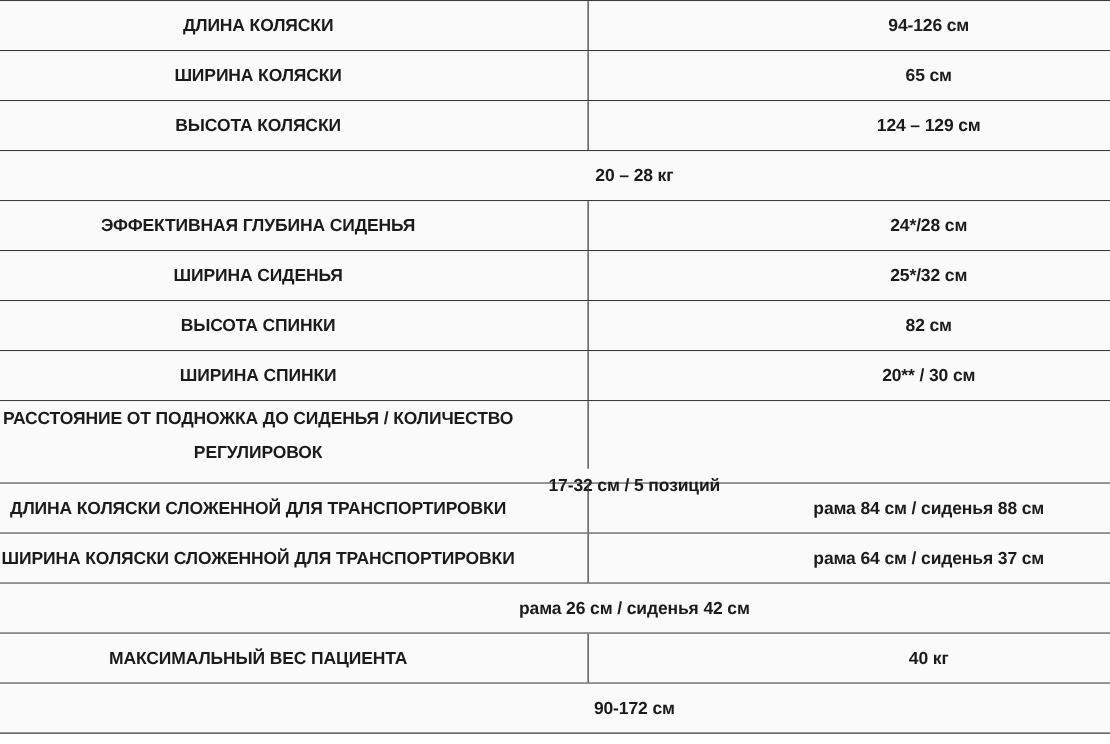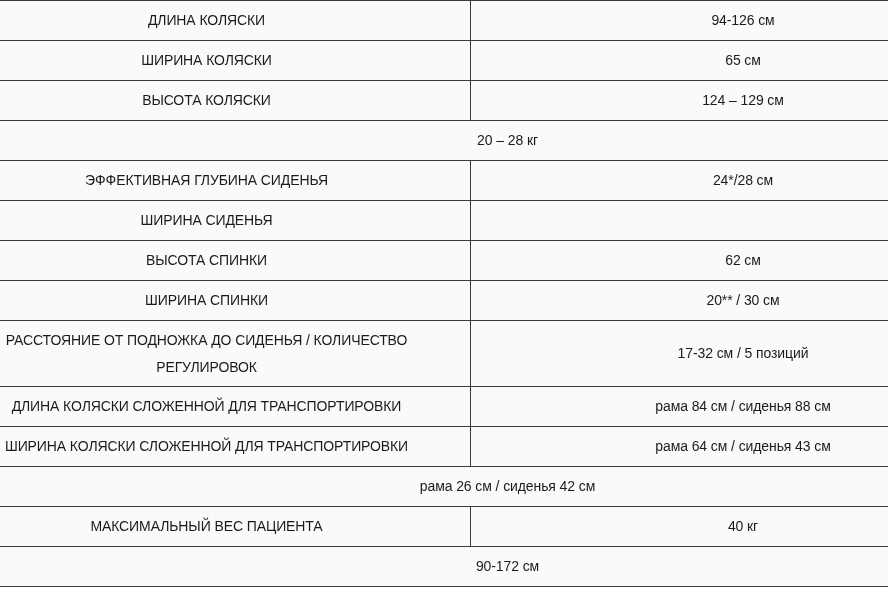--- a/index.html
+++ b/index.html
@@ -19,29 +19,30 @@
     background: #fafafa;
   }
   .spec-row {
     display: flex;
     height: 39px;
     border-bottom: 1px solid #3c3c3c;
     background: #fafafa;
   }
   .spec-row.tall {
     height: 65px;
+    flex-direction: column;
   }
   .cell {
     display: flex;
     align-items: center;
     justify-content: center;
     box-sizing: border-box;
     text-align: center;
     color: #1b1b1b;
-    font-weight: 400;
+    font-weight: 700;
     font-size: 14px;
     letter-spacing: -0.1px;
     line-height: 27px;
   }
   .cell-label {
     width: 471px;
     border-right: 1px solid #3c3c3c;
     padding: 0 57px 0 0;
   }
   .cell-value {
@@ -92,28 +93,31 @@
     </div>
     <div class="cell cell-value">
       <span>24*/28 см</span>
     </div>
   </div>
 
   <div class="spec-row">
     <div class="cell cell-label">
       <span>ШИРИНА СИДЕНЬЯ</span>
     </div>
+    <div class="cell cell-value">
+      <span>25*/32 см</span>
+    </div>
   </div>
 
   <div class="spec-row">
     <div class="cell cell-label">
       <span>ВЫСОТА СПИНКИ</span>
     </div>
     <div class="cell cell-value">
-      <span>62 см</span>
+      <span>82 см</span>
     </div>
   </div>
 
   <div class="spec-row">
     <div class="cell cell-label">
       <span>ШИРИНА СПИНКИ</span>
     </div>
     <div class="cell cell-value">
       <span>20** / 30 см</span>
     </div>
@@ -135,21 +139,21 @@
     <div class="cell cell-value">
       <span>рама 84 см / сиденья 88 см</span>
     </div>
   </div>
 
   <div class="spec-row">
     <div class="cell cell-label">
       <span>ШИРИНА КОЛЯСКИ СЛОЖЕННОЙ ДЛЯ ТРАНСПОРТИРОВКИ</span>
     </div>
     <div class="cell cell-value">
-      <span>рама 64 см / сиденья 43 см</span>
+      <span>рама 64 см / сиденья 37 см</span>
     </div>
   </div>
 
   <div class="spec-row">
     <div class="cell cell-value">
       <span>рама 26 см / сиденья 42 см</span>
     </div>
   </div>
 
   <div class="spec-row">

